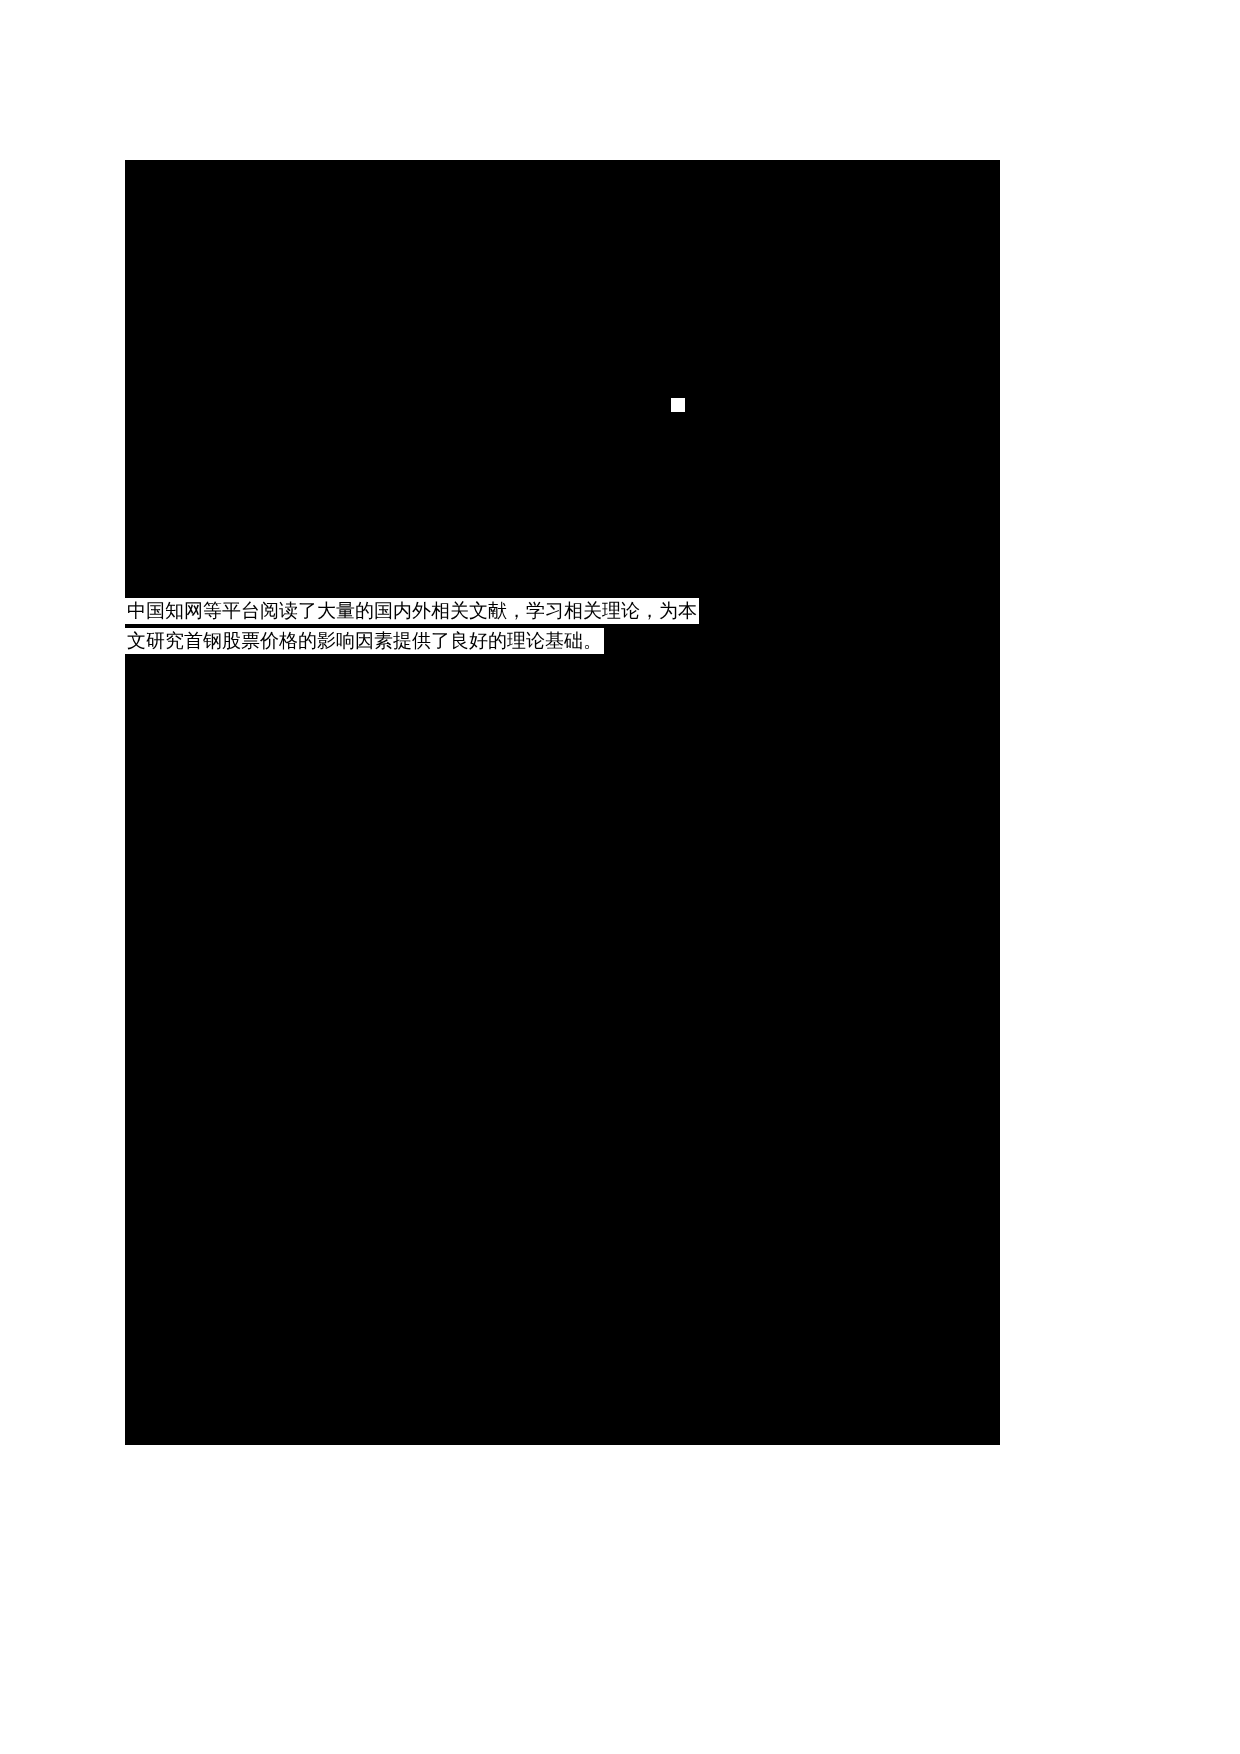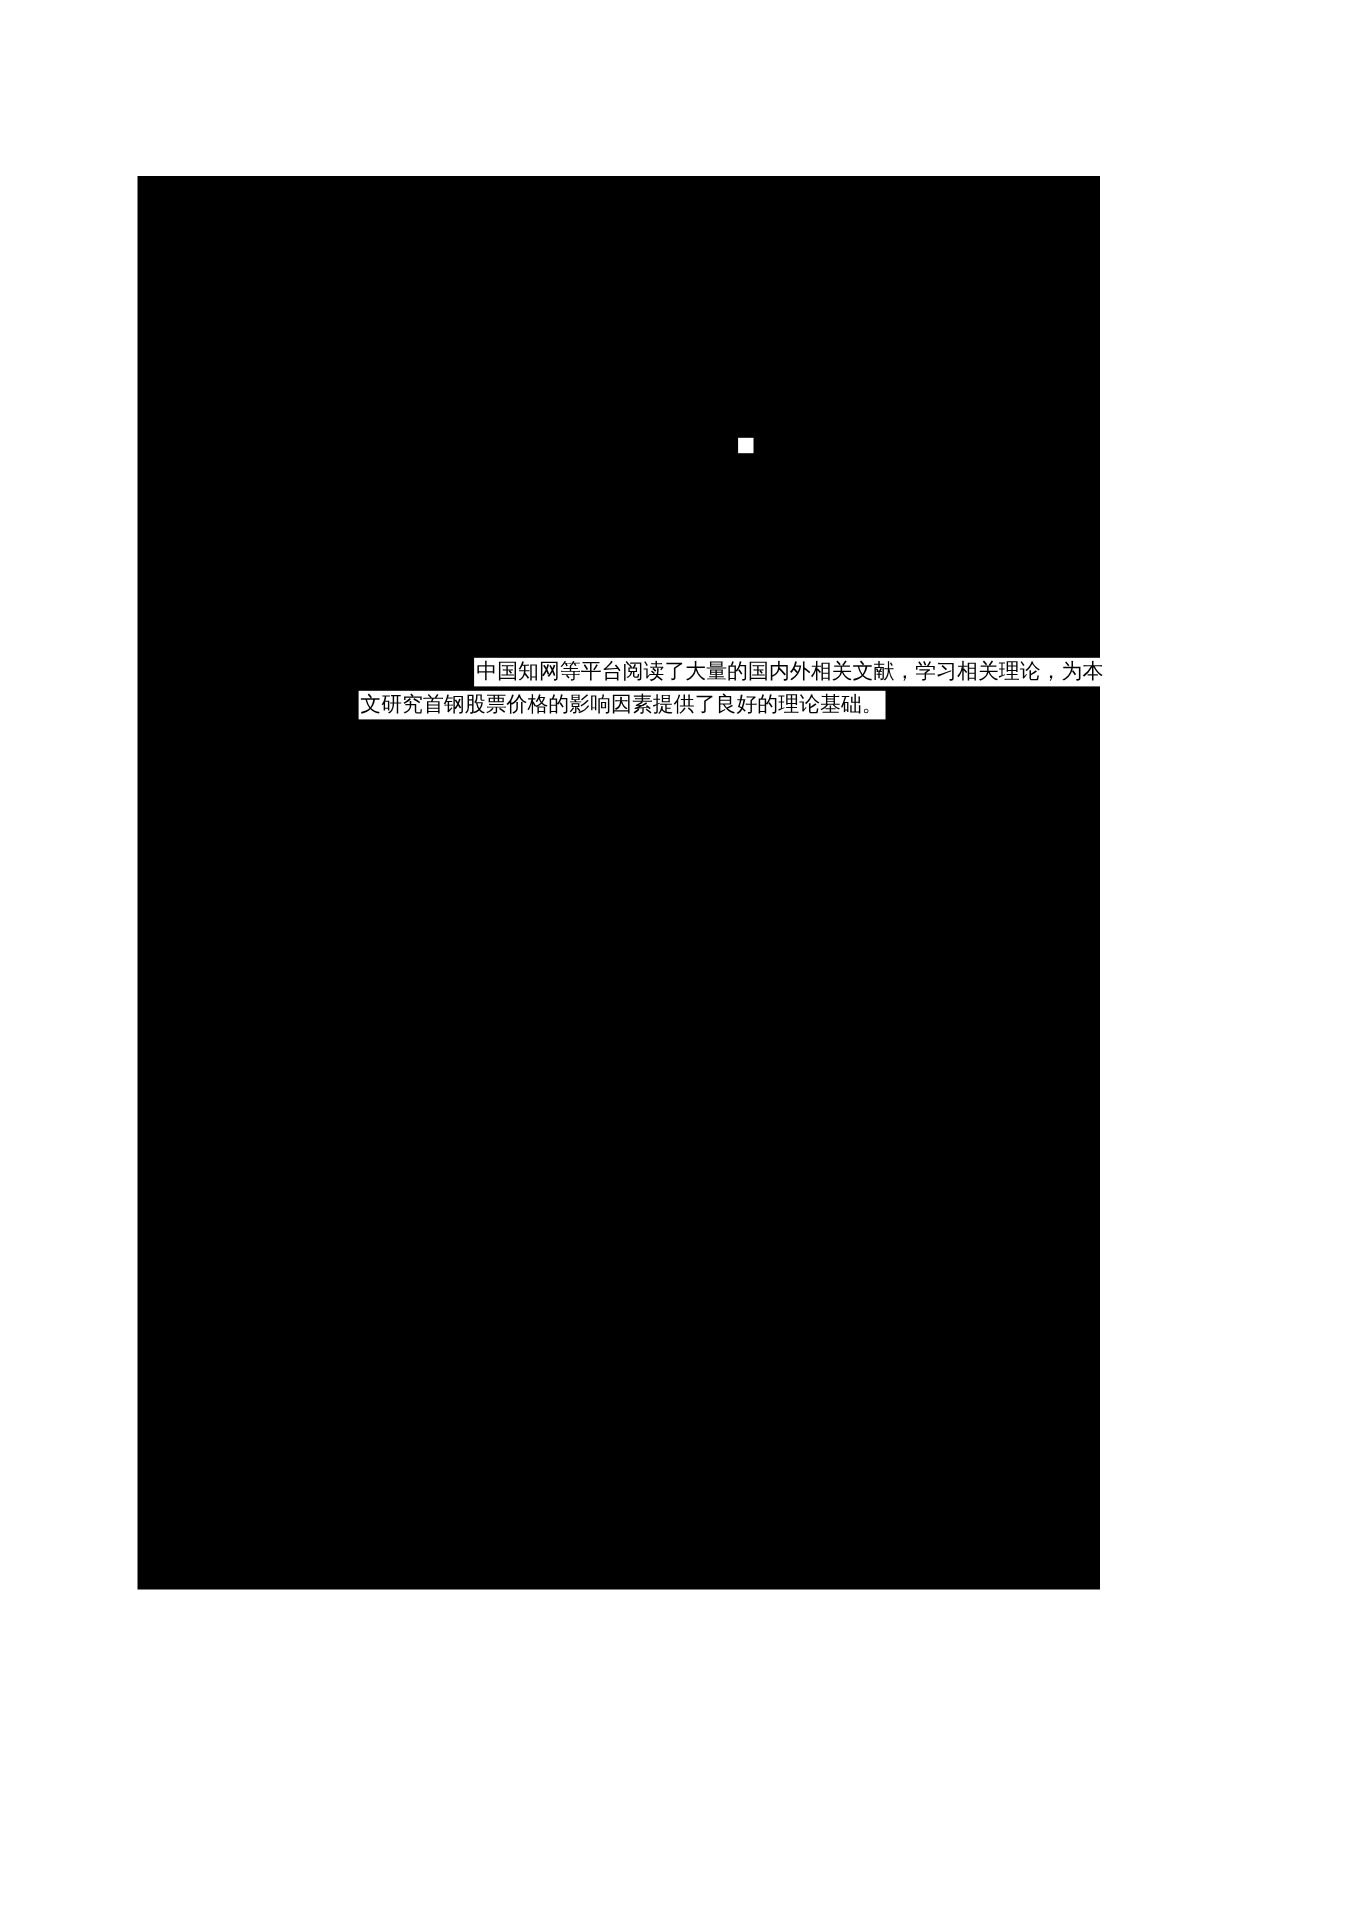--- a/index.html
+++ b/index.html
@@ -64,31 +64,29 @@
     position: absolute;
     left: 125px;
     top: 596px;
     width: 880px;
     color: #000000;
     font-size: 19px;
     line-height: 30px;
   }
   .para-second .l1 {
     display: block;
-    text-align: right;
     height: 30px;
   }
   .para-second .l1 span {
     background: #ffffff;
     padding: 2px 2px 3px 2px;
   }
   .para-second .l2 {
     display: block;
     height: 30px;
-    text-align: center;
   }
   .para-second .l2 span {
     background: #ffffff;
     padding: 2px 2px 3px 2px;
   }
 </style>
 </head>
 <body>
 
 <div class="page">

